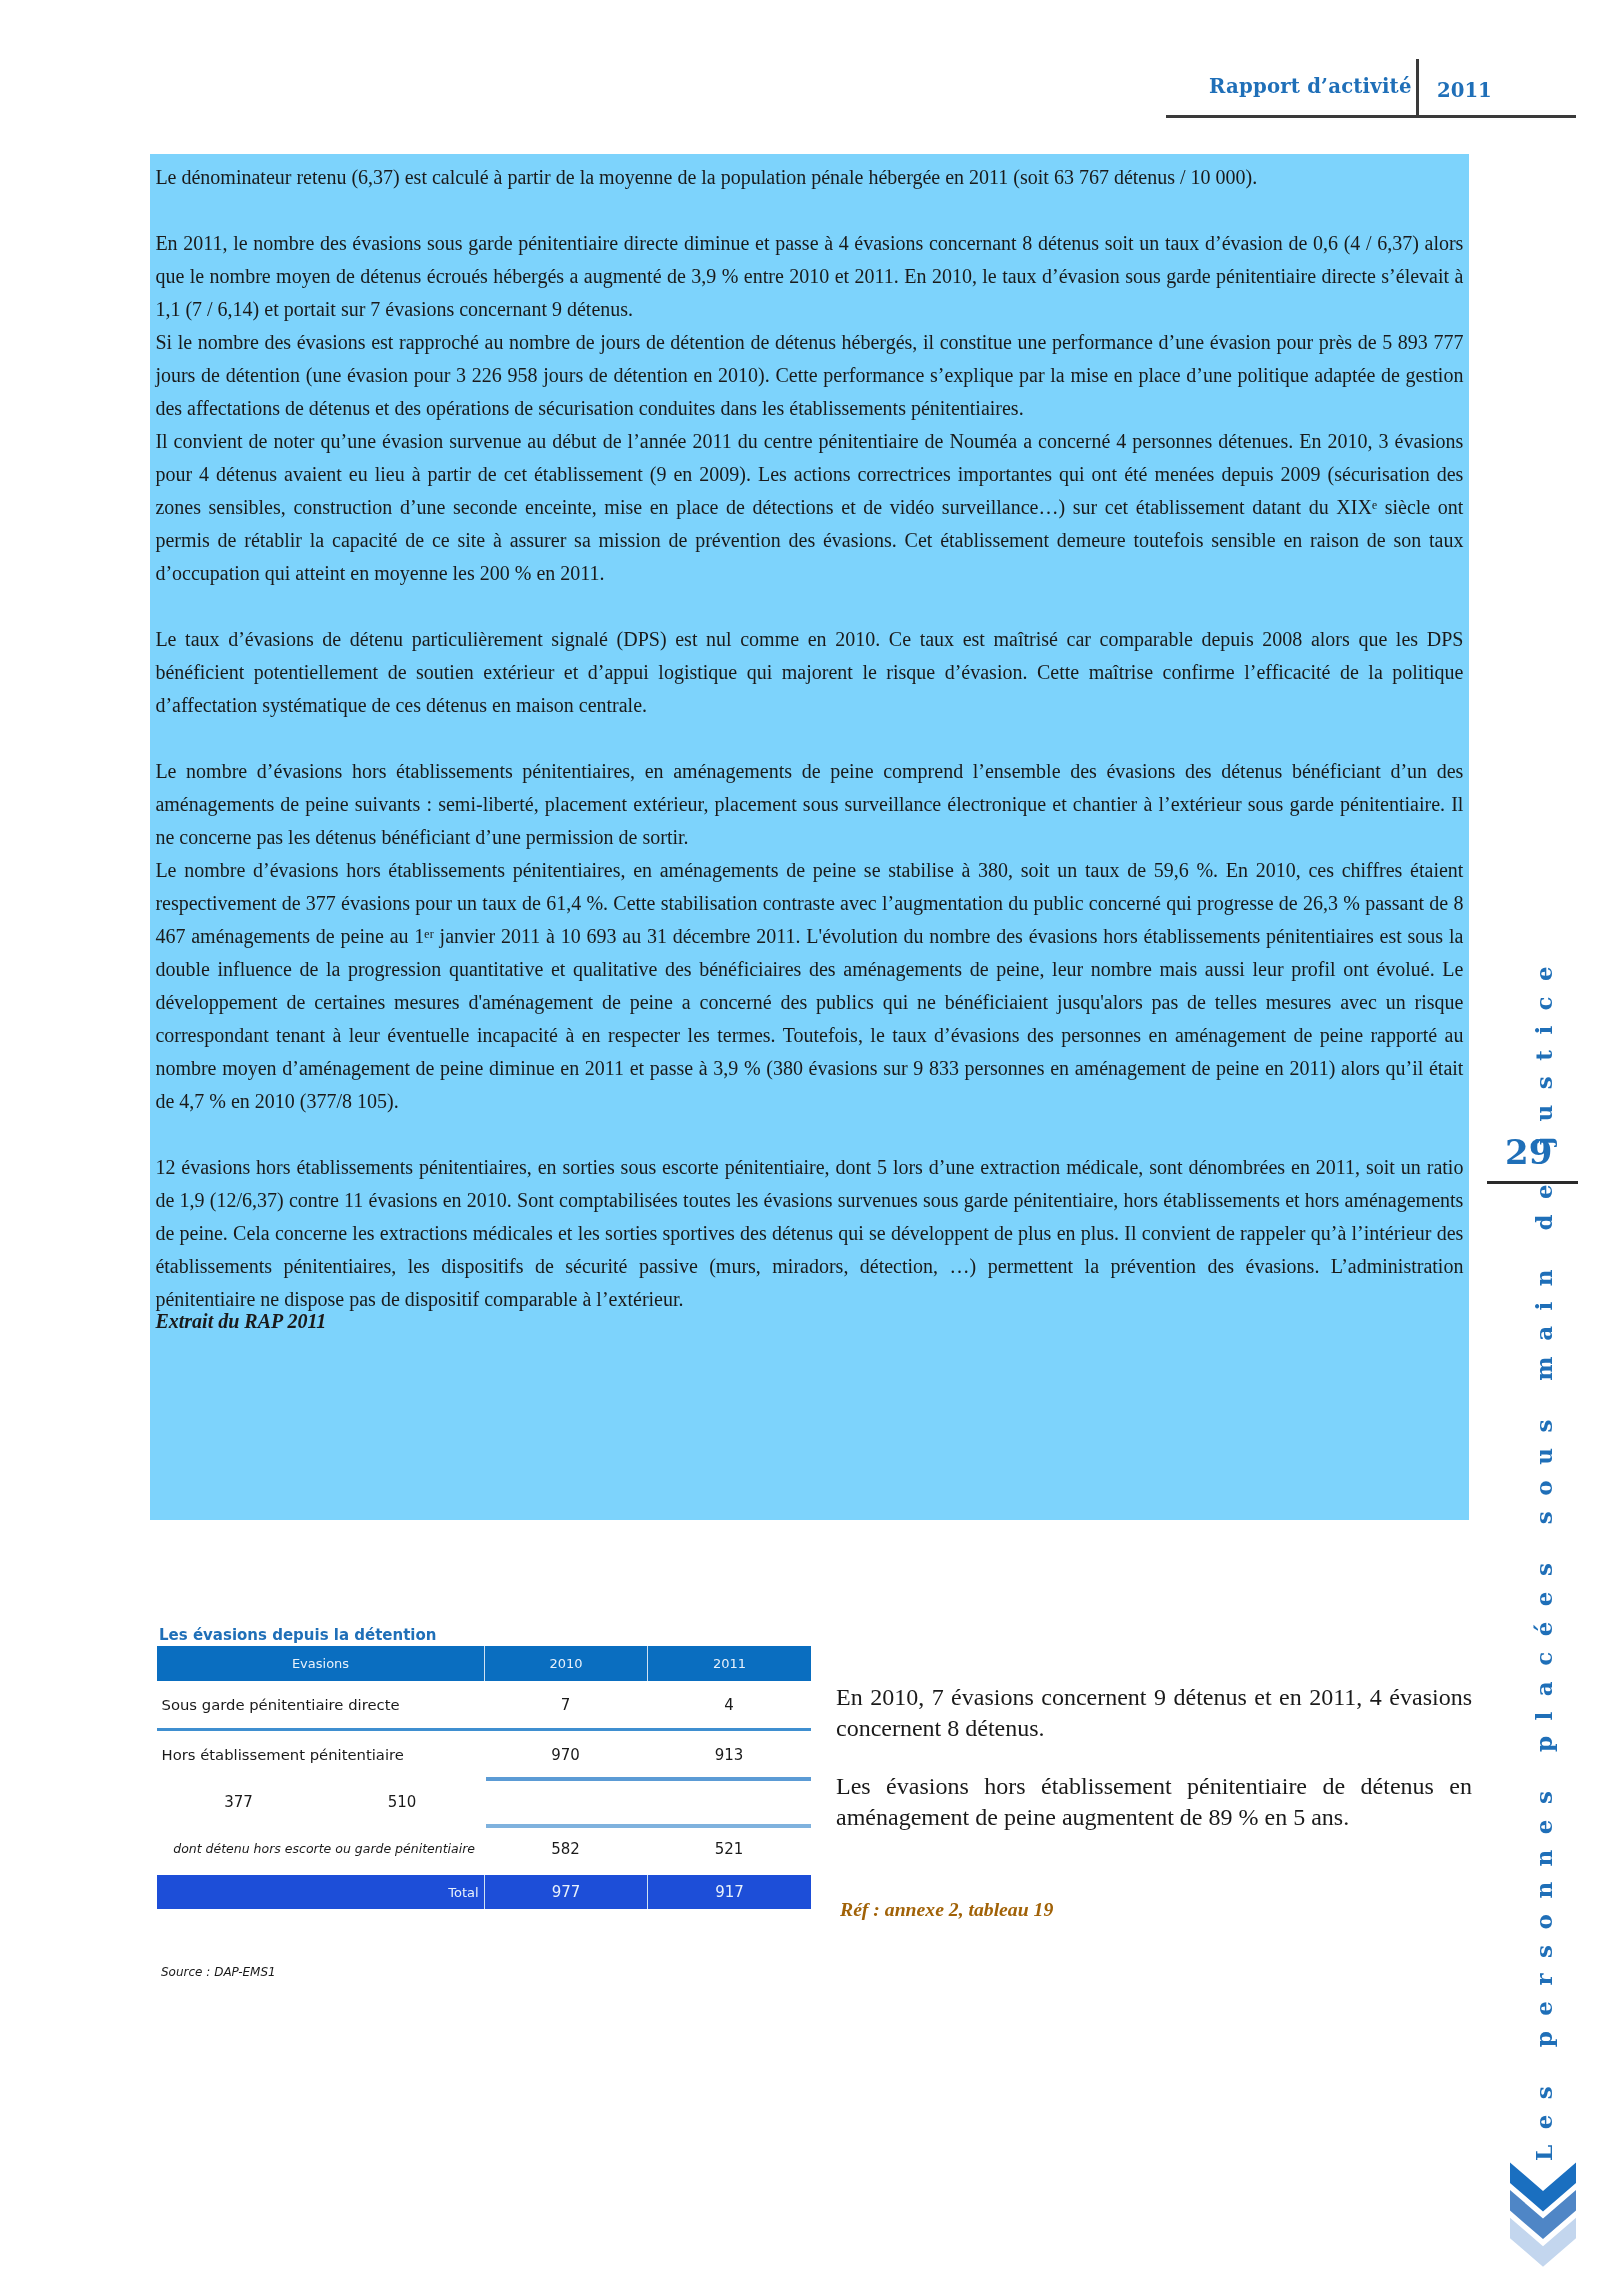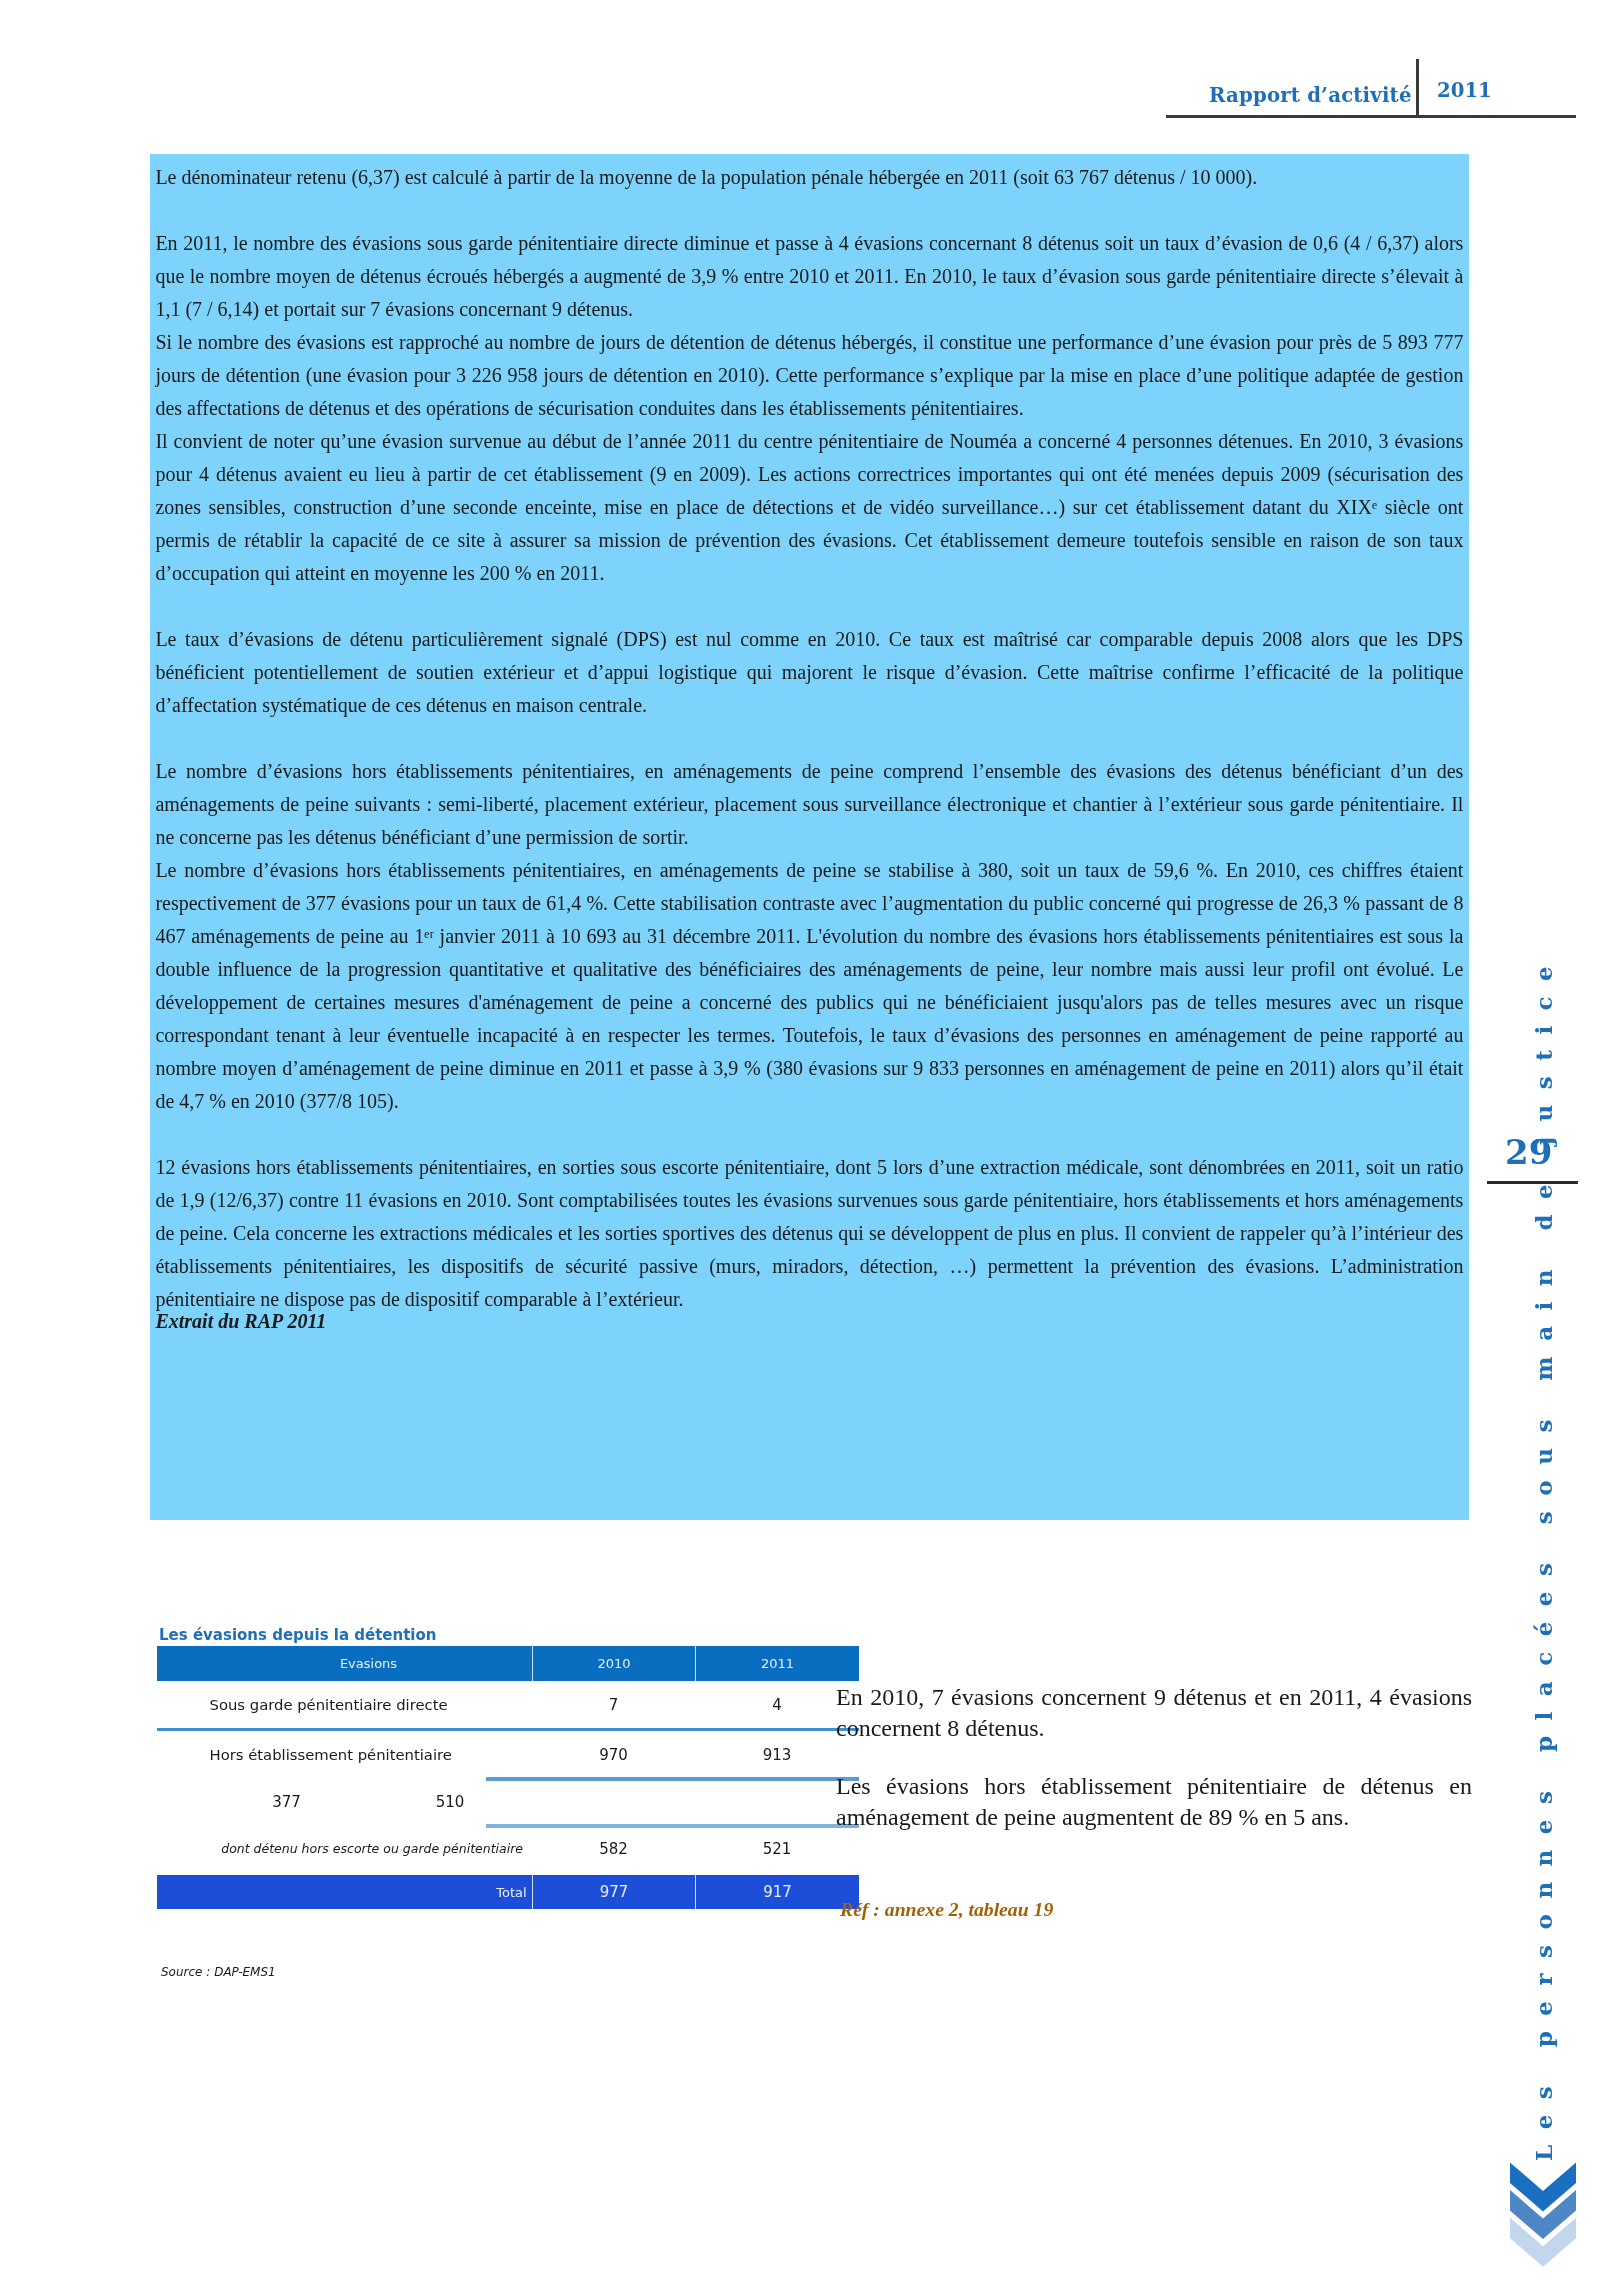--- a/index.html
+++ b/index.html
@@ -2,21 +2,21 @@
 <html style="font-size:14.3px"><head>
   <meta charset="utf-8">
   <style>
     html, body { margin: 0; padding: 0; }
     body {
       width: 1620px; height: 2293px; position: relative; background: #ffffff;
       font-family: "DejaVu Serif", serif; color: #1a1a1a; overflow: hidden;
     }
     
     .hdr-title {
-      position: absolute; left: 1209px; top: 84px; font-family: "DejaVu Serif", serif;
+      position: absolute; left: 1209px; top: 75px; font-family: "DejaVu Serif", serif;
       font-weight: bold; font-size: 19.7px; color: #1f6fb8; letter-spacing: 0.2px;
     }
     .hdr-year {
       position: absolute; left: 1437px; top: 79px; font-family: "DejaVu Serif", serif;
       font-weight: bold; font-size: 19.7px; color: #1f6fb8;
     }
     .hdr-vline { position: absolute; left: 1416px; top: 59px; width: 2.7px; height: 57px; background: #3a3a3a; }
     .hdr-hline { position: absolute; left: 1166px; top: 115px; width: 410px; height: 2.7px; background: #3a3a3a; }
 
     
@@ -32,21 +32,21 @@
     .rap-inner p { margin: 0; }
     .rap-inner .gap { height: 33px; }
     .rap-inner .extract { font-weight: bold; font-style: italic; line-height: 21.5px; margin-top: -5.4px; }
 
     
     .tbl-title {
       position: absolute; left: 159px; top: 1626px; font-family: "DejaVu Sans", sans-serif;
       font-weight: bold; font-size: 15px; color: #1f6fb8;
     }
     .tbl { position: absolute; left: 157px; top: 1646px; width: 654px; font-family: "DejaVu Sans", sans-serif; }
-    .tbl-row { position: relative; display: flex; width: 654px; padding-left: 48px; }
+    .tbl-row { position: relative; display: flex; width: 654px; }
     .tbl-cell { display: flex; align-items: center; box-sizing: border-box; }
     .c-label { width: 327px; padding-left: 4.5px; }
     .c-2010 { width: 163px; justify-content: center; }
     .c-2011 { width: 164px; justify-content: center; }
     .head-row { height: 35px; background: #0a6ec0; color: #e8f1fb; font-size: 13px; }
     .head-row .c-label { justify-content: center; padding-left: 0; }
     .head-row .c-2010 { border-left: 1.8px solid #cfe2f3; }
     .head-row .c-2011 { border-left: 1.8px solid #cfe2f3; }
     .data-row { font-size: 15px; color: #1a1a1a; }
     .data-row .c-label { font-size: 14.8px; }

